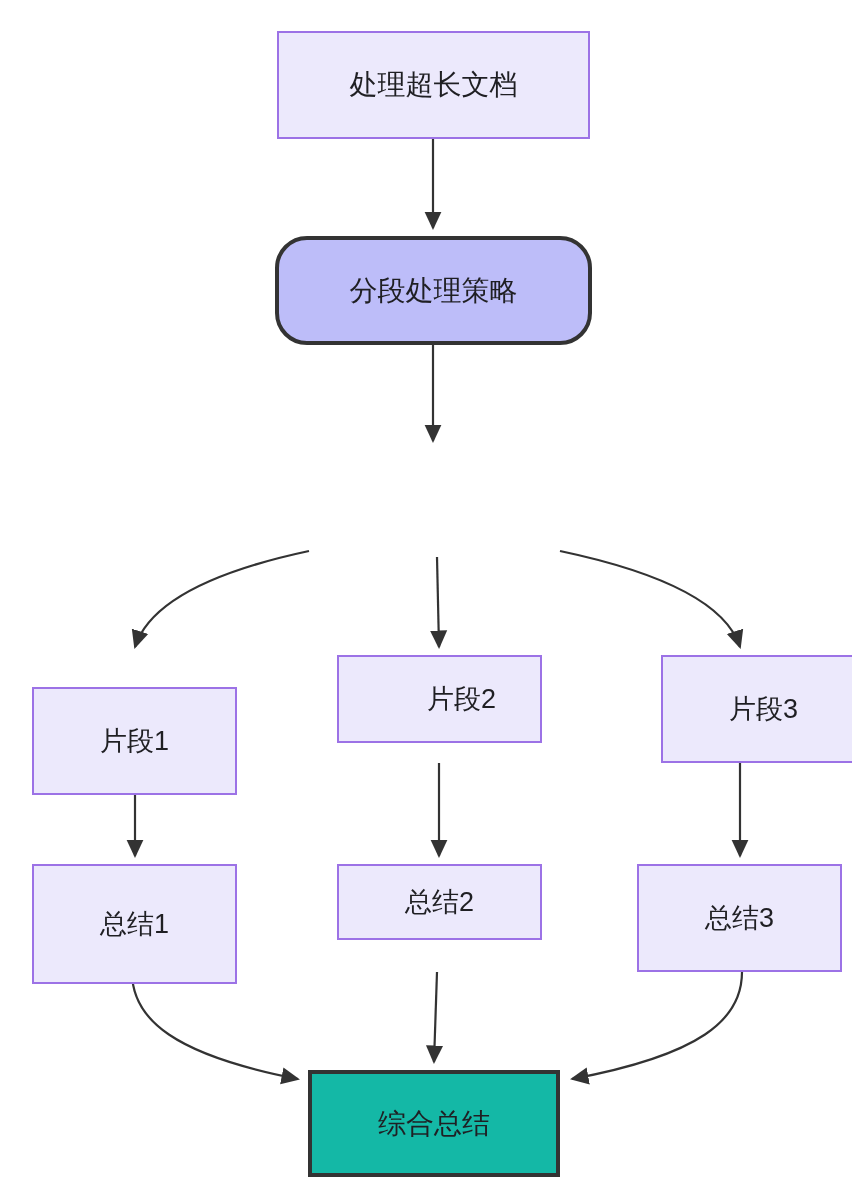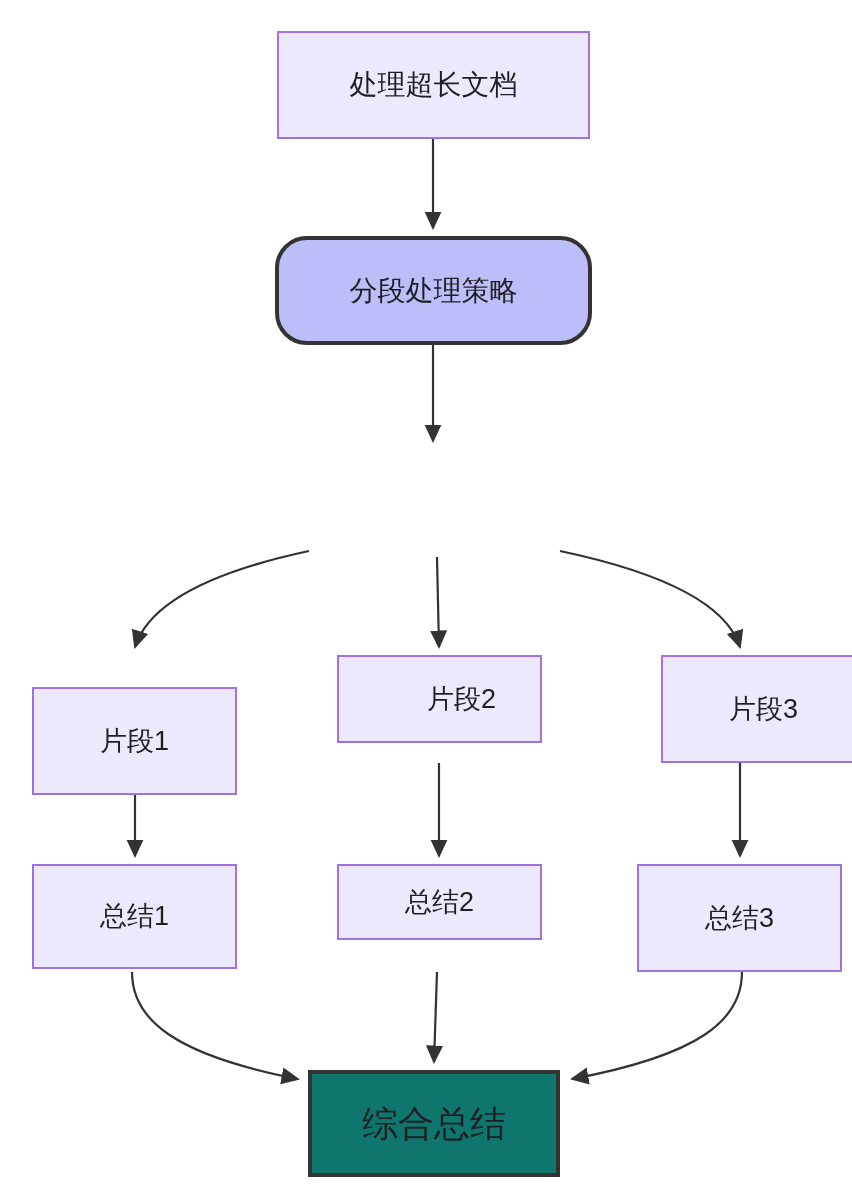--- a/index.html
+++ b/index.html
@@ -42,23 +42,23 @@
     background: #ece9fc;
     border: 2px solid #9c72e6;
     font-size: 28px;
   }
   .node-strategy {
     background: #bdbdf9;
     border: 4px solid #333333;
     font-size: 28px;
   }
   .node-final {
-    background: #0f766e;
+    background: #14b8a6;
     border: 4px solid #333333;
-    font-size: 36px;
+    font-size: 28px;
   }
   .node-small {
     font-size: 27px;
   }
 </style>
 </head>
 <body>
 
 <div id="diagram">
 
@@ -109,21 +109,21 @@
   </div>
 
   <div class="node node-default node-small" style="left:337px; top:655px; width:205px; height:88px;padding-left:44px;">
     <span>片段2</span>
   </div>
 
   <div class="node node-default node-small" style="left:637px; top:655px; width:205px; height:108px;margin-left:24px;">
     <span>片段3</span>
   </div>
 
-  <div class="node node-default node-small" style="left:32px; top:864px; width:205px; height:105px;">
+  <div class="node node-default node-small" style="left:32px; top:864px; width:205px; height:120px;">
     <span>总结1</span>
   </div>
 
   <div class="node node-default node-small" style="left:337px; top:864px; width:205px; height:76px;">
     <span>总结2</span>
   </div>
 
   <div class="node node-default node-small" style="left:637px; top:864px; width:205px; height:108px;">
     <span>总结3</span>
   </div>

